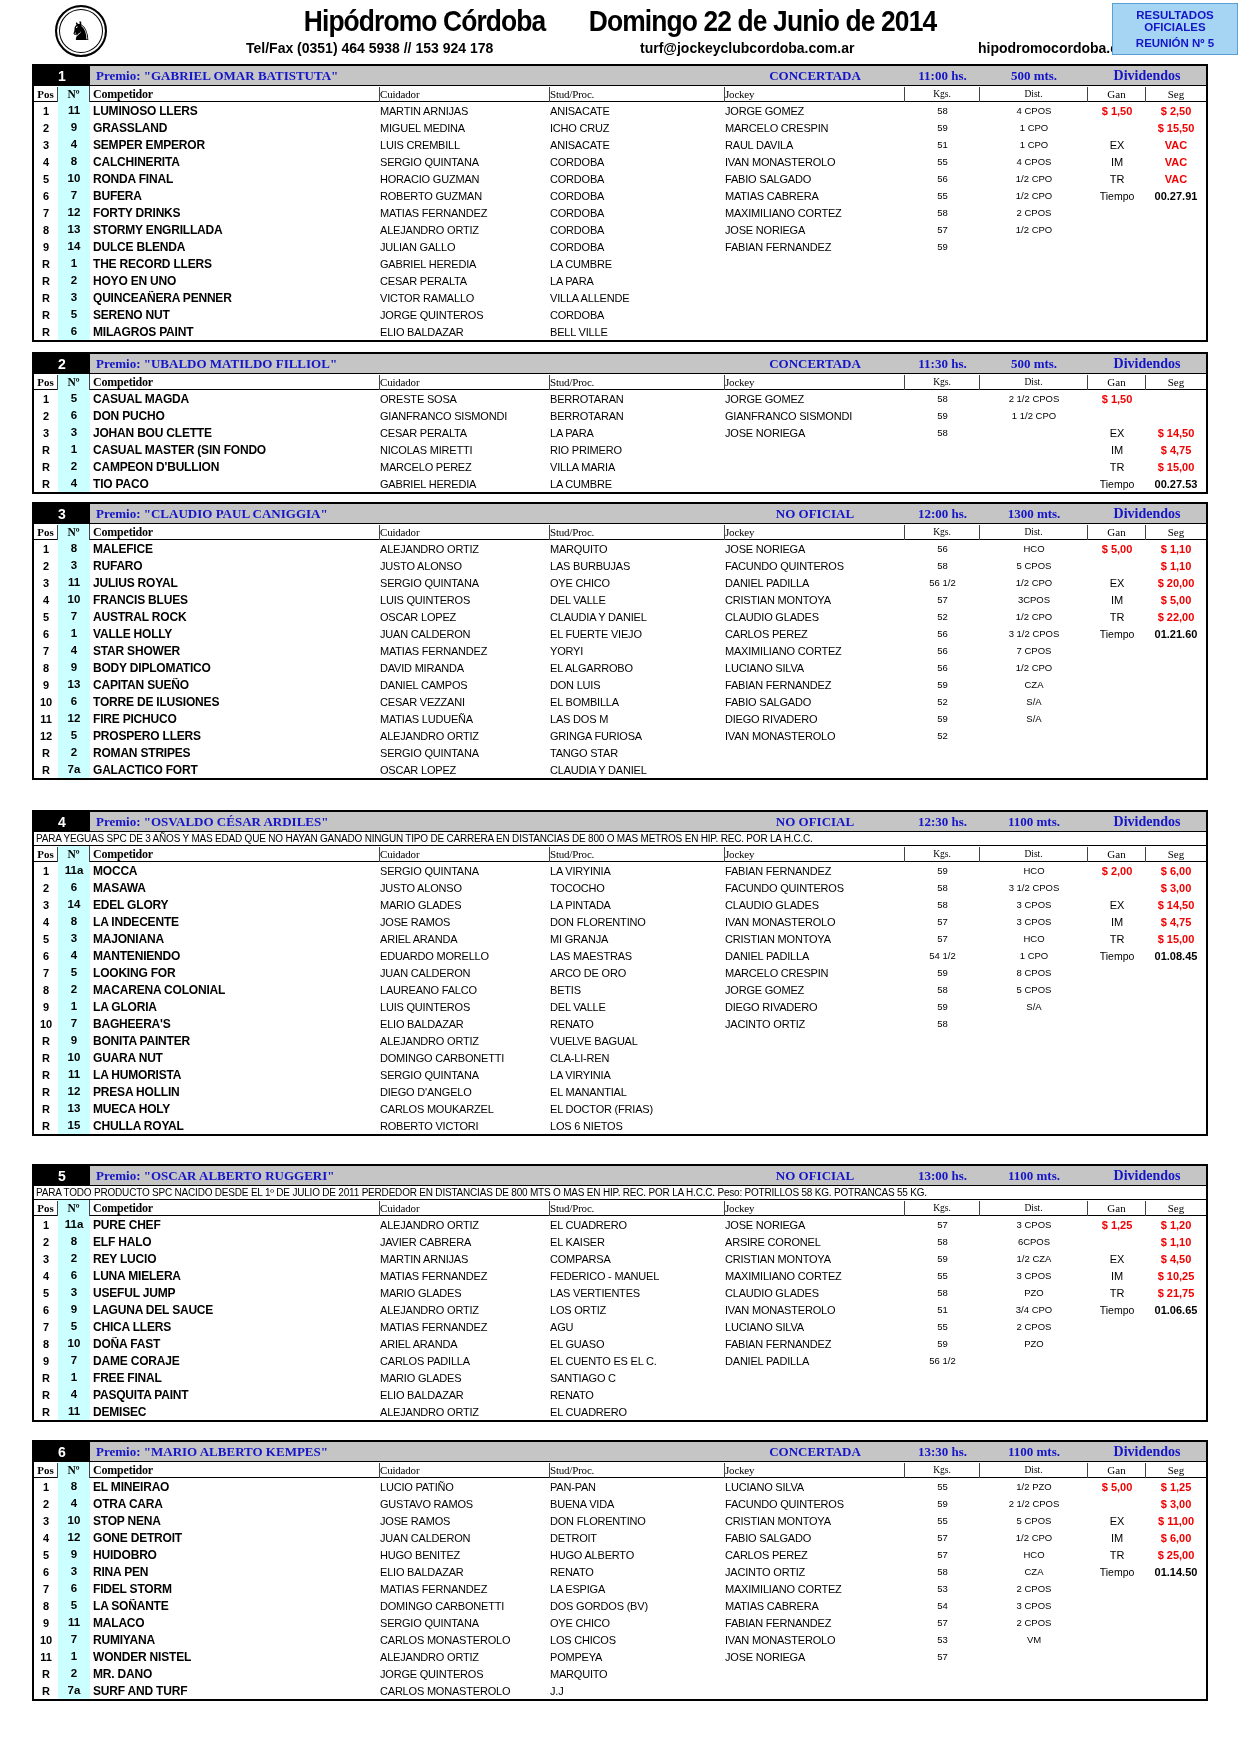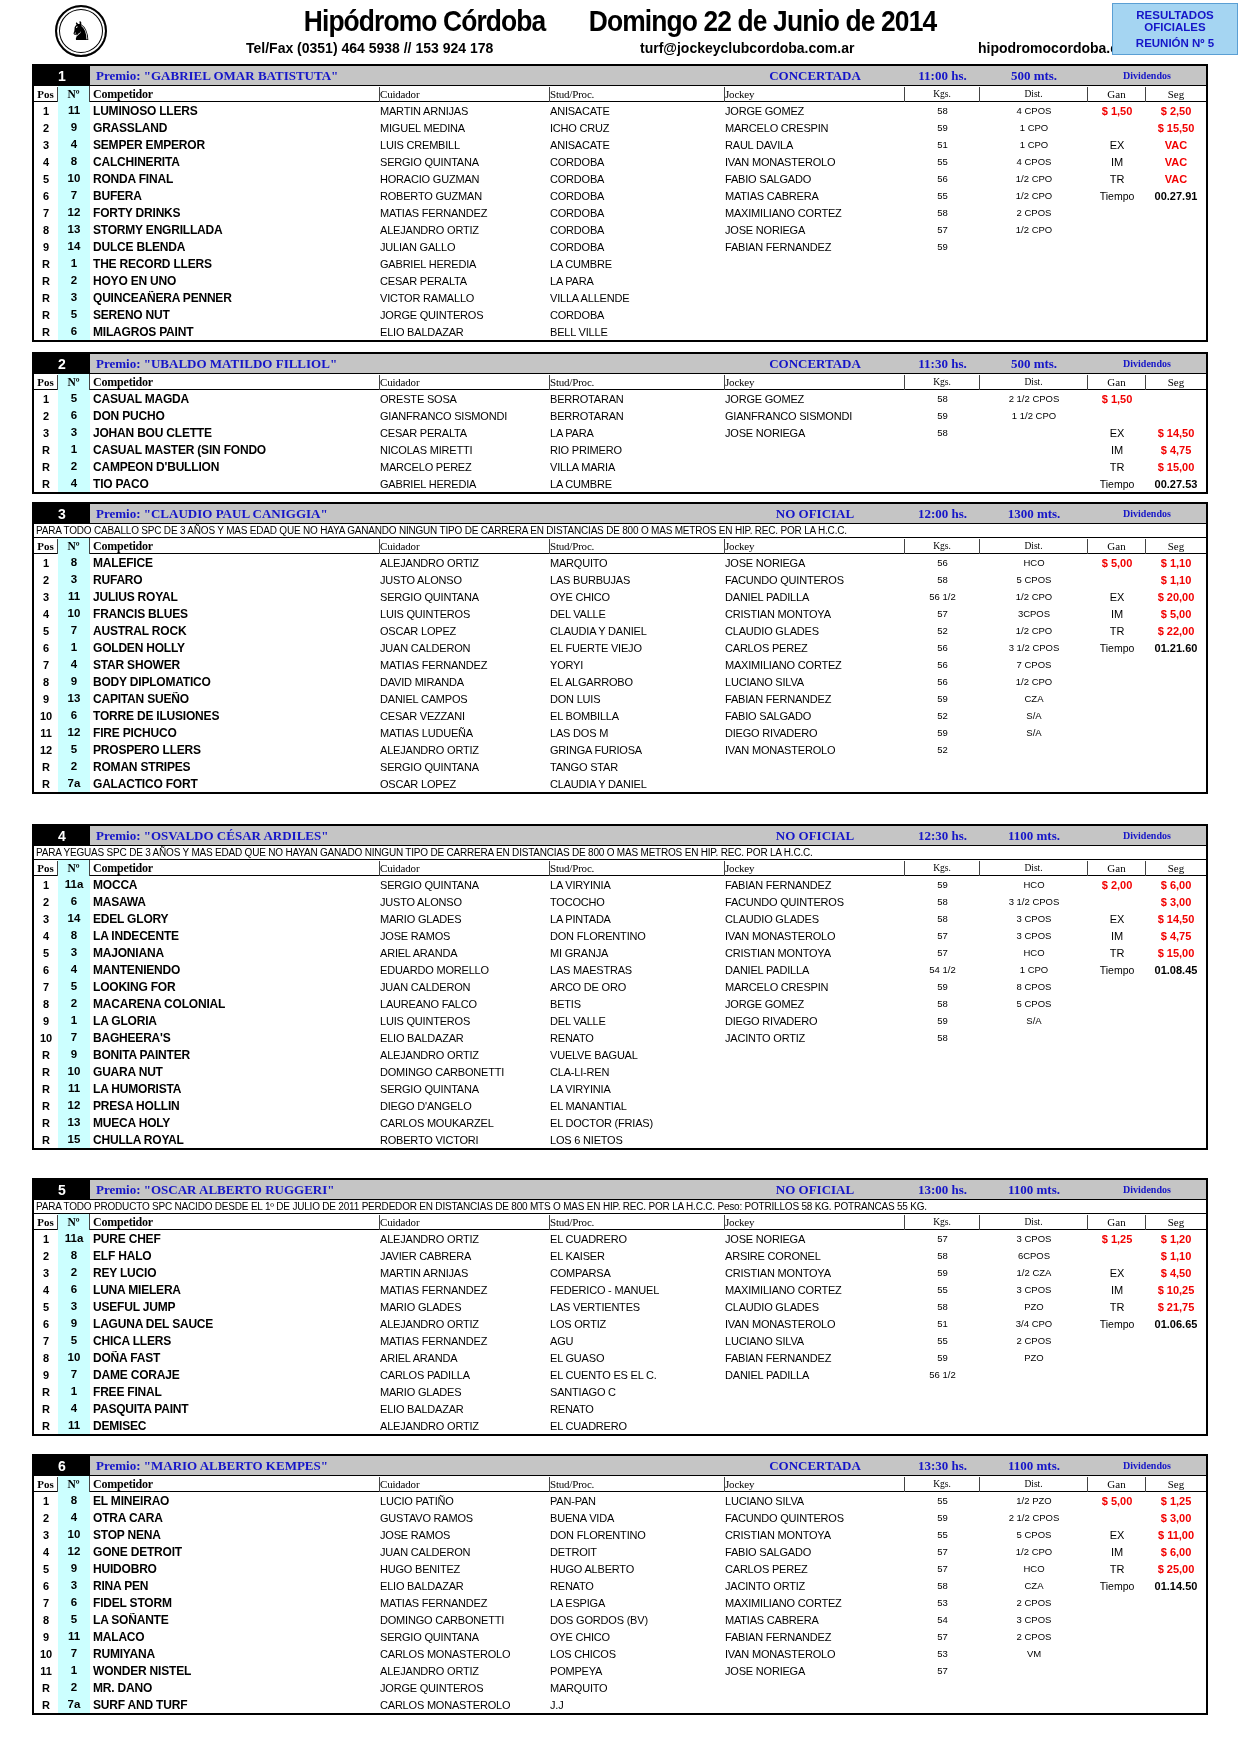--- a/index.html
+++ b/index.html
@@ -32,21 +32,21 @@
   .race:nth-of-type(5){margin-top:28px;}
   .race:nth-of-type(6){margin-top:18px;}
 
   .race-head{display:grid;grid-template-columns:56px 635px 180px 75px 108px 118px;height:19px;background:#c5c5c5;
         border-bottom:1px solid #000;align-items:center;font-family:"Liberation Serif",serif;font-weight:bold;
         color:#1515c8;font-size:13px;}
   .rh-num{background:#000;color:#fff;height:19px;display:flex;align-items:center;justify-content:center;
         font-family:"Liberation Sans",sans-serif;font-size:14px;font-weight:bold;}
   .rh-premio{padding-left:6px;white-space:nowrap;overflow:hidden;}
   .rh-tipo,.rh-hora,.rh-dist,.rh-div{text-align:center;white-space:nowrap;}
-  .rh-div{font-size:10px;font-family:Liberation Serif, serif;}
+  .rh-div{font-size:14px;font-family:Liberation Serif, serif;}
 
   .race-cond{font-size:10px;height:13px;line-height:13px;padding-left:2px;border-bottom:1px solid #000;
         white-space:nowrap;overflow:hidden;letter-spacing:-0.2px;}
 
   .cols-row{display:grid;grid-template-columns:24px 32px 290px 170px 175px 180px 75px 108px 58px 60px;height:15px;
         border-bottom:1px solid #000;font-family:"Liberation Serif",serif;font-size:10.5px;align-items:center;}
   .col-h{text-align:left;border-right:1px solid #444;height:15px;line-height:15px;overflow:hidden;}
   .col-h:last-child{border-right:none;}
 
   .trow{display:grid;grid-template-columns:24px 32px 290px 170px 175px 180px 75px 108px 58px 60px;height:17px;
@@ -373,21 +373,20 @@
       </div>
       <div class="race">
         <div class="race-head">
           <div class="rh-num">3</div>
           <div class="rh-premio">Premio: "CLAUDIO PAUL CANIGGIA"</div>
           <div class="rh-tipo">NO OFICIAL</div>
           <div class="rh-hora">12:00 hs.</div>
           <div class="rh-dist">1300  mts.</div>
           <div class="rh-div">Dividendos</div>
         </div>
-        <div class="race-cond">PARA TODO CABALLO SPC DE 3 AÑOS Y MAS EDAD QUE NO HAYA GANANDO NINGUN TIPO DE CARRERA EN DISTANCIAS DE 800 O MAS METROS EN HIP. REC. POR LA H.C.C.</div>
         <div class="cols-row">
           <div class="col-h c-pos">Pos</div>
           <div class="col-h c-num">Nº</div>
           <div class="col-h c-name">Competidor</div>
           <div class="col-h c-cuid">Cuidador</div>
           <div class="col-h c-stud">Stud/Proc.</div>
           <div class="col-h c-jockey">Jockey</div>
           <div class="col-h c-kgs">Kgs.</div>
           <div class="col-h c-dist">Dist.</div>
           <div class="col-h c-gan">Gan</div>
@@ -449,21 +448,21 @@
           <div class="cell c-stud">CLAUDIA Y DANIEL</div>
           <div class="cell c-jockey">CLAUDIO GLADES</div>
           <div class="cell c-kgs">52</div>
           <div class="cell c-dist">1/2 CPO</div>
           <div class="cell c-gan exb">TR</div>
           <div class="cell c-seg red">$ 22,00</div>
         </div>
         <div class="trow">
           <div class="cell c-pos">6</div>
           <div class="cell c-num">1</div>
-          <div class="cell c-name">GOLDEN HOLLY</div>
+          <div class="cell c-name">VALLE HOLLY</div>
           <div class="cell c-cuid">JUAN CALDERON</div>
           <div class="cell c-stud">EL FUERTE VIEJO</div>
           <div class="cell c-jockey">CARLOS PEREZ</div>
           <div class="cell c-kgs">56</div>
           <div class="cell c-dist">3 1/2 CPOS</div>
           <div class="cell c-gan tlabel">Tiempo</div>
           <div class="cell c-seg time">01.21.60</div>
         </div>
         <div class="trow">
           <div class="cell c-pos">7</div>

